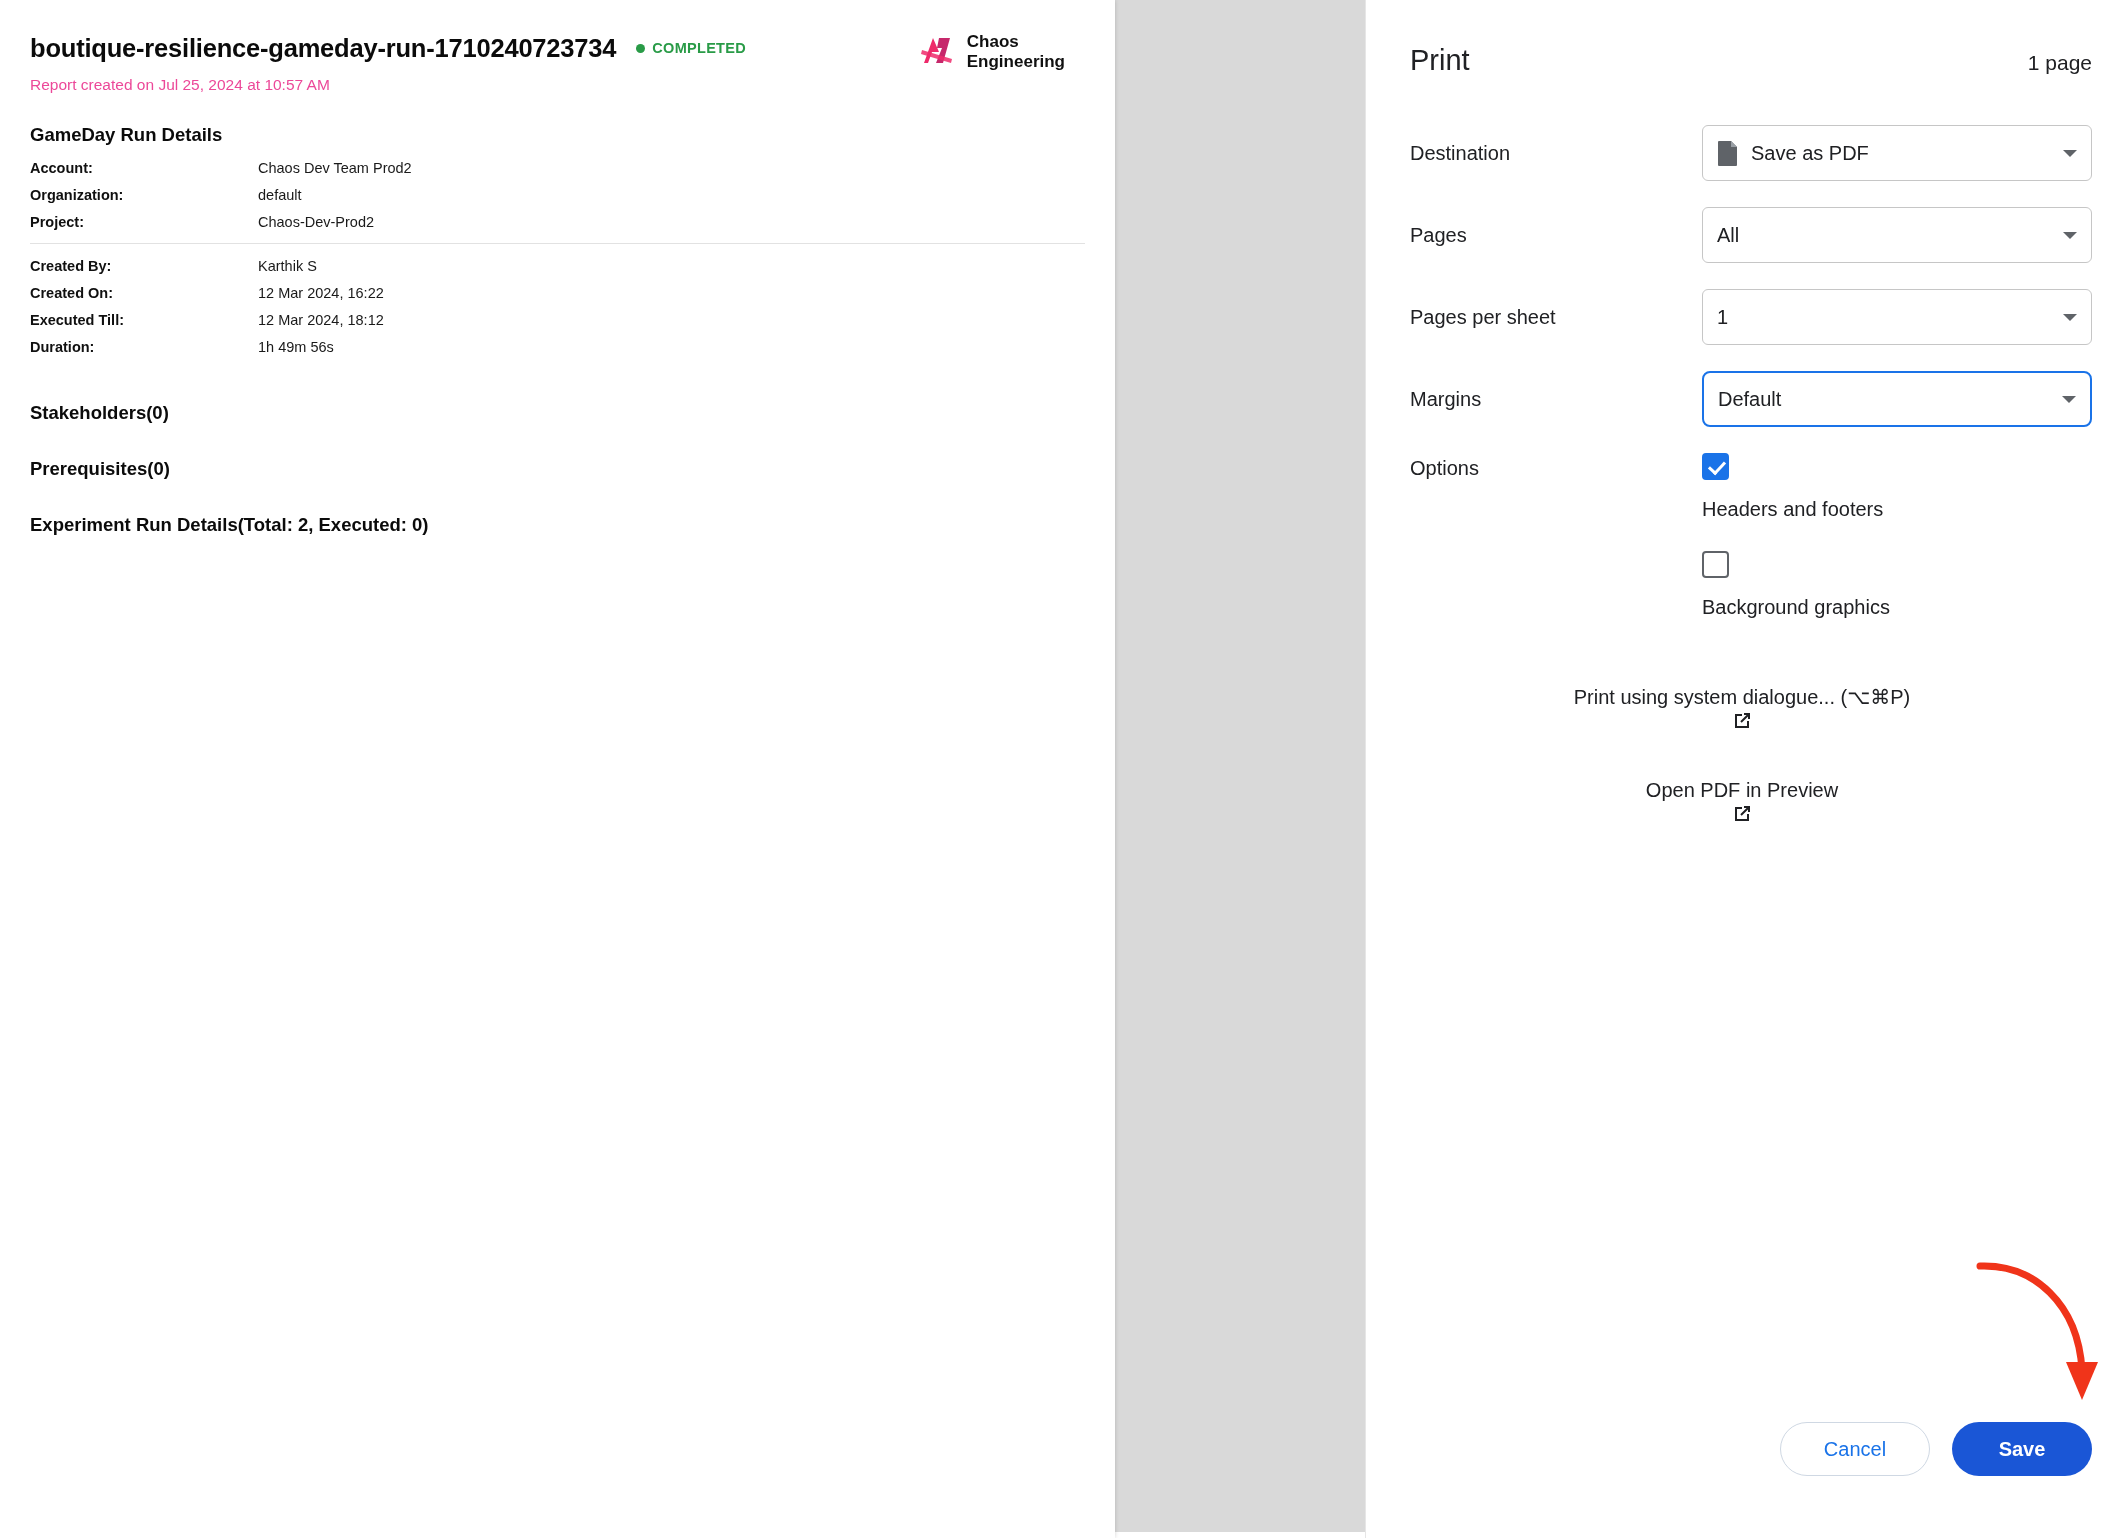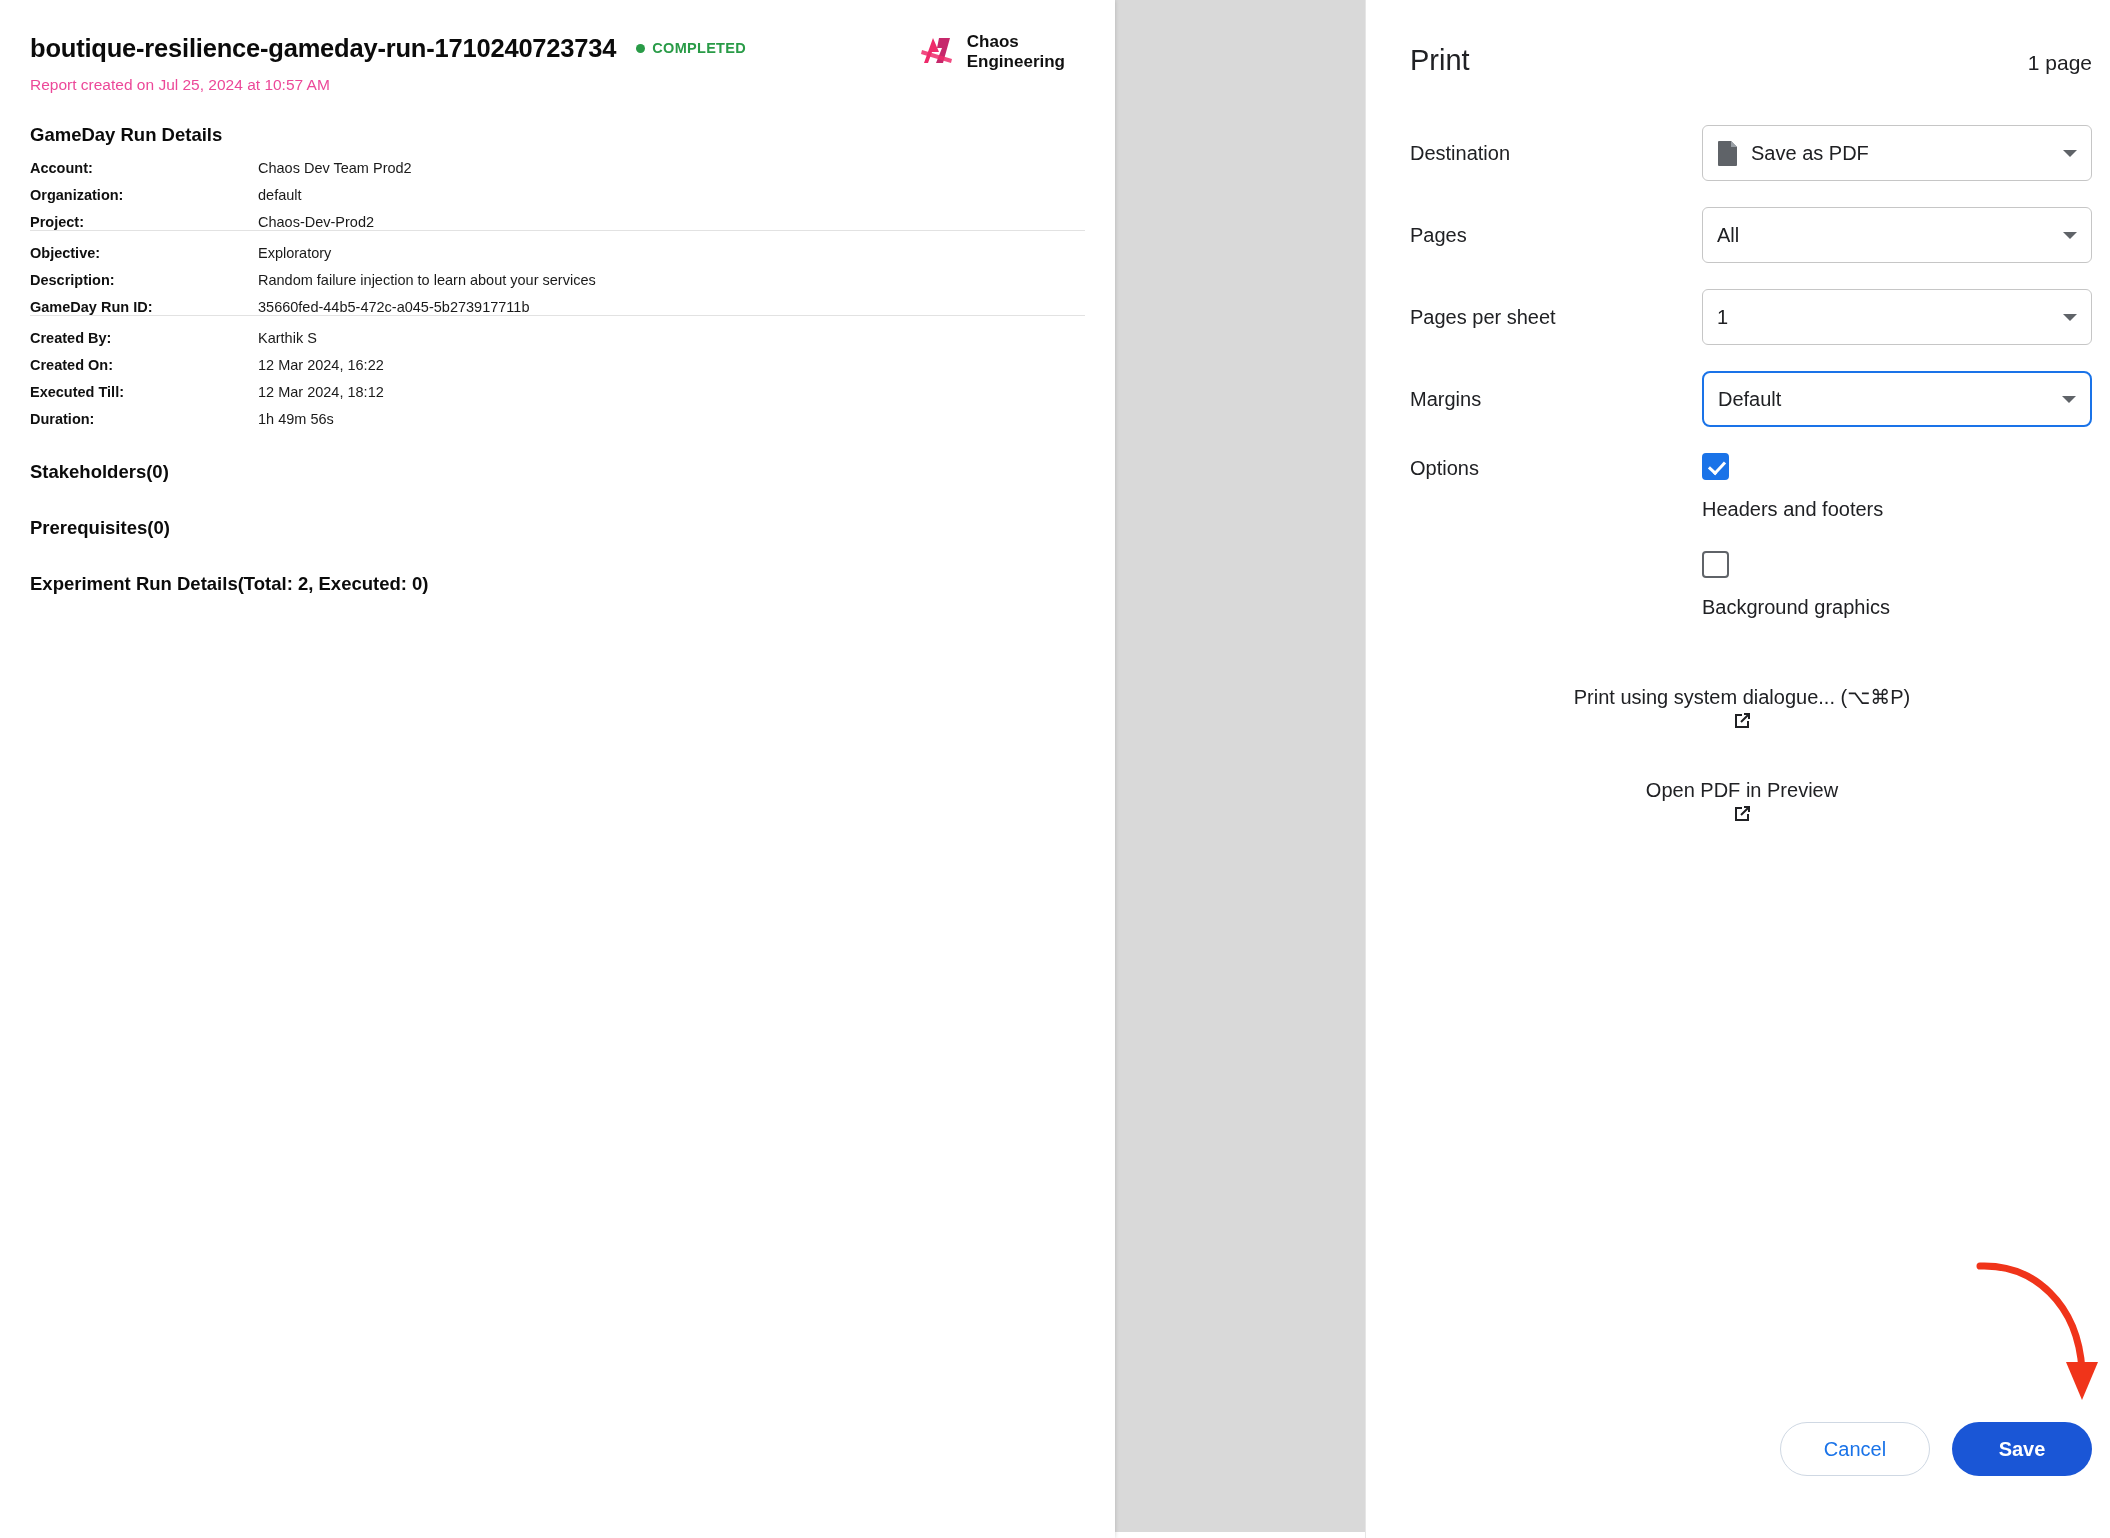--- a/index.html
+++ b/index.html
@@ -89,20 +89,21 @@
     color: #ec4899;
   }
   .section-title {
     margin-top: 30px;
     font-size: 18.5px;
     font-weight: bold;
     color: #0b0b0b;
   }
   .kv-group {
     margin-top: 14px;
+    padding-bottom: 13px;
     border-bottom: 1px solid #e2e2e2;
     width: 1055px;
   }
   .kv-group.last { border-bottom: none; }
   .kv-row {
     display: flex;
     align-items: baseline;
     margin-bottom: 11px;
     font-size: 14.5px;
   }
@@ -309,34 +310,20 @@
         <div class="kv-row">
           <div class="kv-key">Organization:</div>
           <div class="kv-val">default</div>
         </div>
         <div class="kv-row">
           <div class="kv-key">Project:</div>
           <div class="kv-val">Chaos-Dev-Prod2</div>
         </div>
       </div>
 
-      <div class="kv-group">
-        <div class="kv-row">
-          <div class="kv-key">Objective:</div>
-          <div class="kv-val">Exploratory</div>
-        </div>
-        <div class="kv-row">
-          <div class="kv-key">Description:</div>
-          <div class="kv-val">Random failure injection to learn about your services</div>
-        </div>
-        <div class="kv-row">
-          <div class="kv-key">GameDay Run ID:</div>
-          <div class="kv-val">35660fed-44b5-472c-a045-5b273917711b</div>
-        </div>
-      </div>
 
       <div class="kv-group last">
         <div class="kv-row">
           <div class="kv-key">Created By:</div>
           <div class="kv-val">Karthik S</div>
         </div>
         <div class="kv-row">
           <div class="kv-key">Created On:</div>
           <div class="kv-val">12 Mar 2024, 16:22</div>
         </div>

